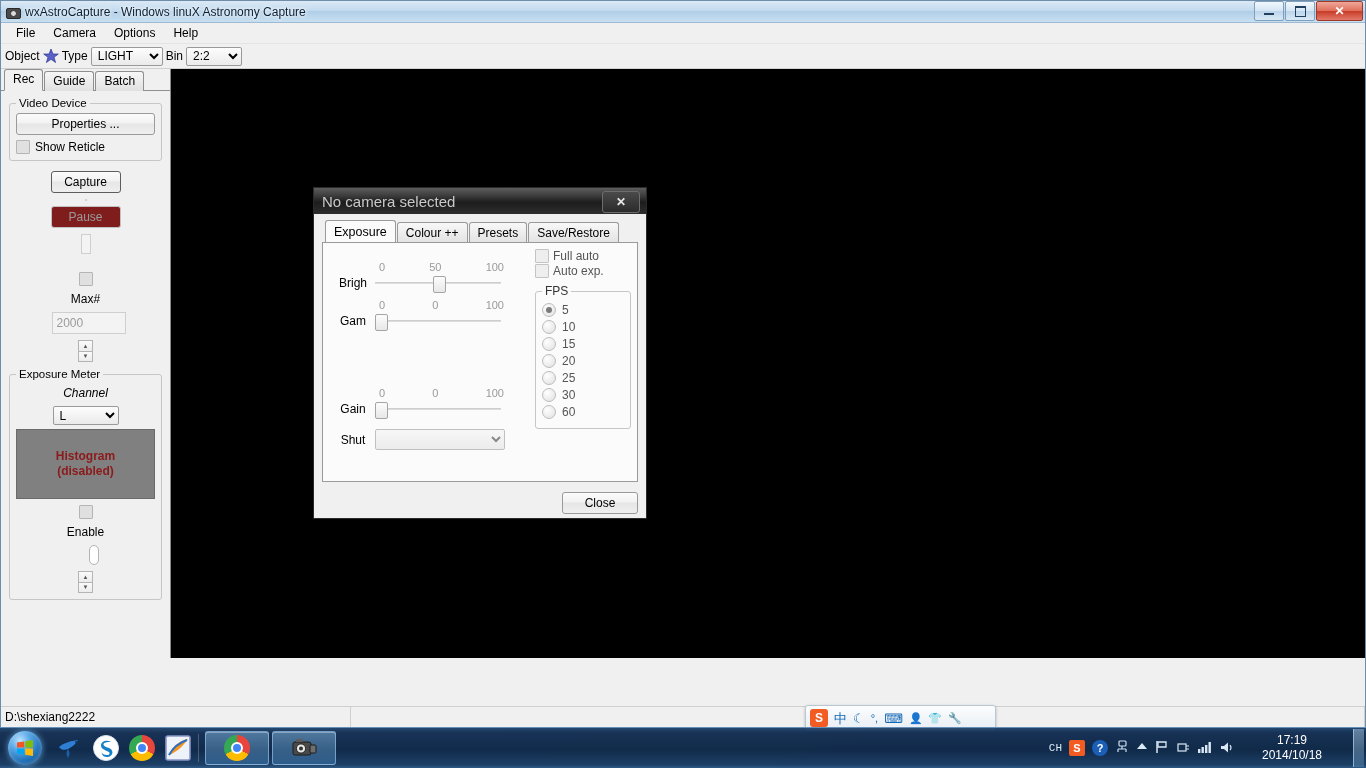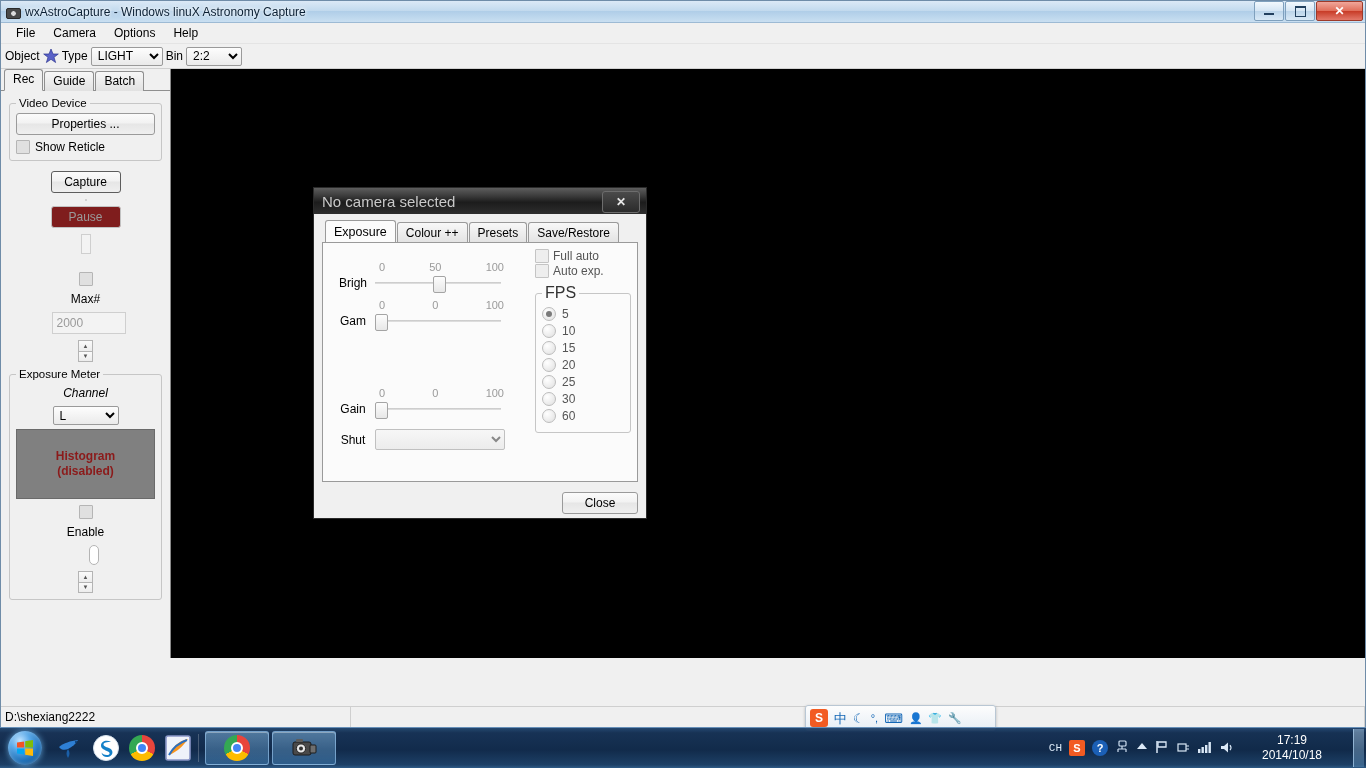--- a/index.html
+++ b/index.html
@@ -279,21 +279,21 @@
     border:1px solid #a4a4a4; border-radius:2px;
   }
 
   #right-col { width: 96px; flex:0 0 96px; }
   .autochk { display:flex; align-items:center; gap:4px; font-size:12px; color:#555; margin-bottom:1px;}
   .autochk .chkbox { background:#eee; border-color:#c4c4c4;}
 
   fieldset.fps {
     border:1px solid #c6c6c6; border-radius:3px; margin:6px 0 0 0; padding:2px 6px 6px 6px;
   }
-  fieldset.fps > legend { font-size:16px; color:#333; padding:0 3px;}
+  fieldset.fps > legend { font-size:12px; color:#333; padding:0 3px;}
   .radio-row { display:flex; align-items:center; gap:6px; font-size:12px; color:#555; margin:3px 0;}
   .radio {
     width:12px; height:12px; border-radius:50%;
     border:1px solid #bdbdbd; background: radial-gradient(circle at 35% 32%, #ffffff, #dfdfdf);
     position:relative; flex:0 0 auto;
   }
   .radio.sel::after {
     content:""; position:absolute; left:3px; top:3px; width:6px; height:6px;
     border-radius:50%; background:#7a7a7a;
   }

